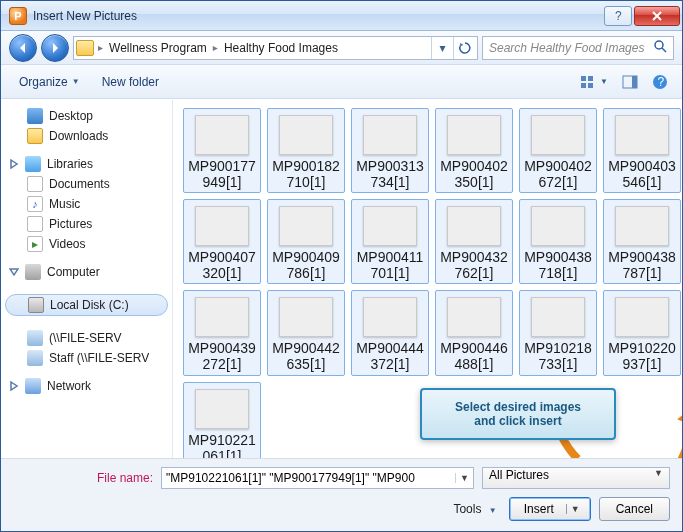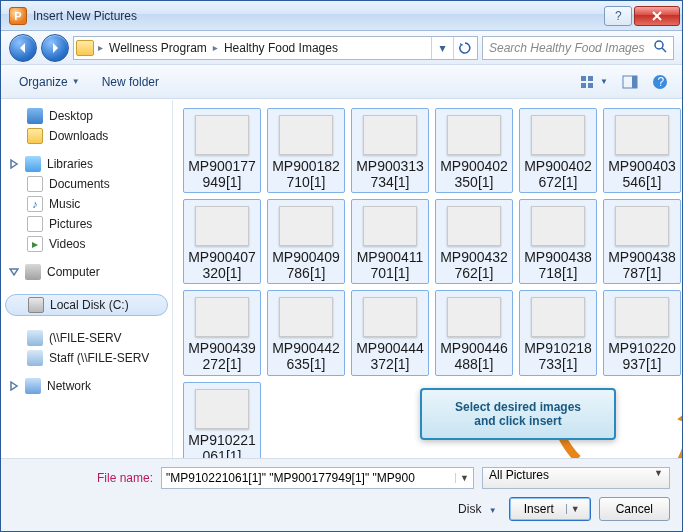--- a/index.html
+++ b/index.html
@@ -335,21 +335,21 @@
       <div class="fname">
         <input value="&quot;MP910221061[1]&quot; &quot;MP900177949[1]&quot; &quot;MP900" style="">
         <div class="dd">▼</div>
       </div>
       <div class="filter">
         <span>All Pictures</span>
           <span class="dd">▼</span>
       </div>
     </div>
     <div class="btnrow">
-      <span class="toolslbl"><span>Disk</span> <span class="tchev">▼</span></span>
+      <span class="toolslbl"><span>Tools</span> <span class="tchev">▼</span></span>
       <div class="btn primary">
         <span>Insert</span>
         <span class="split">▼</span>
       </div>
       <div class="btn">Cancel</div>
     </div>
   </div>
 
 </div>
 

